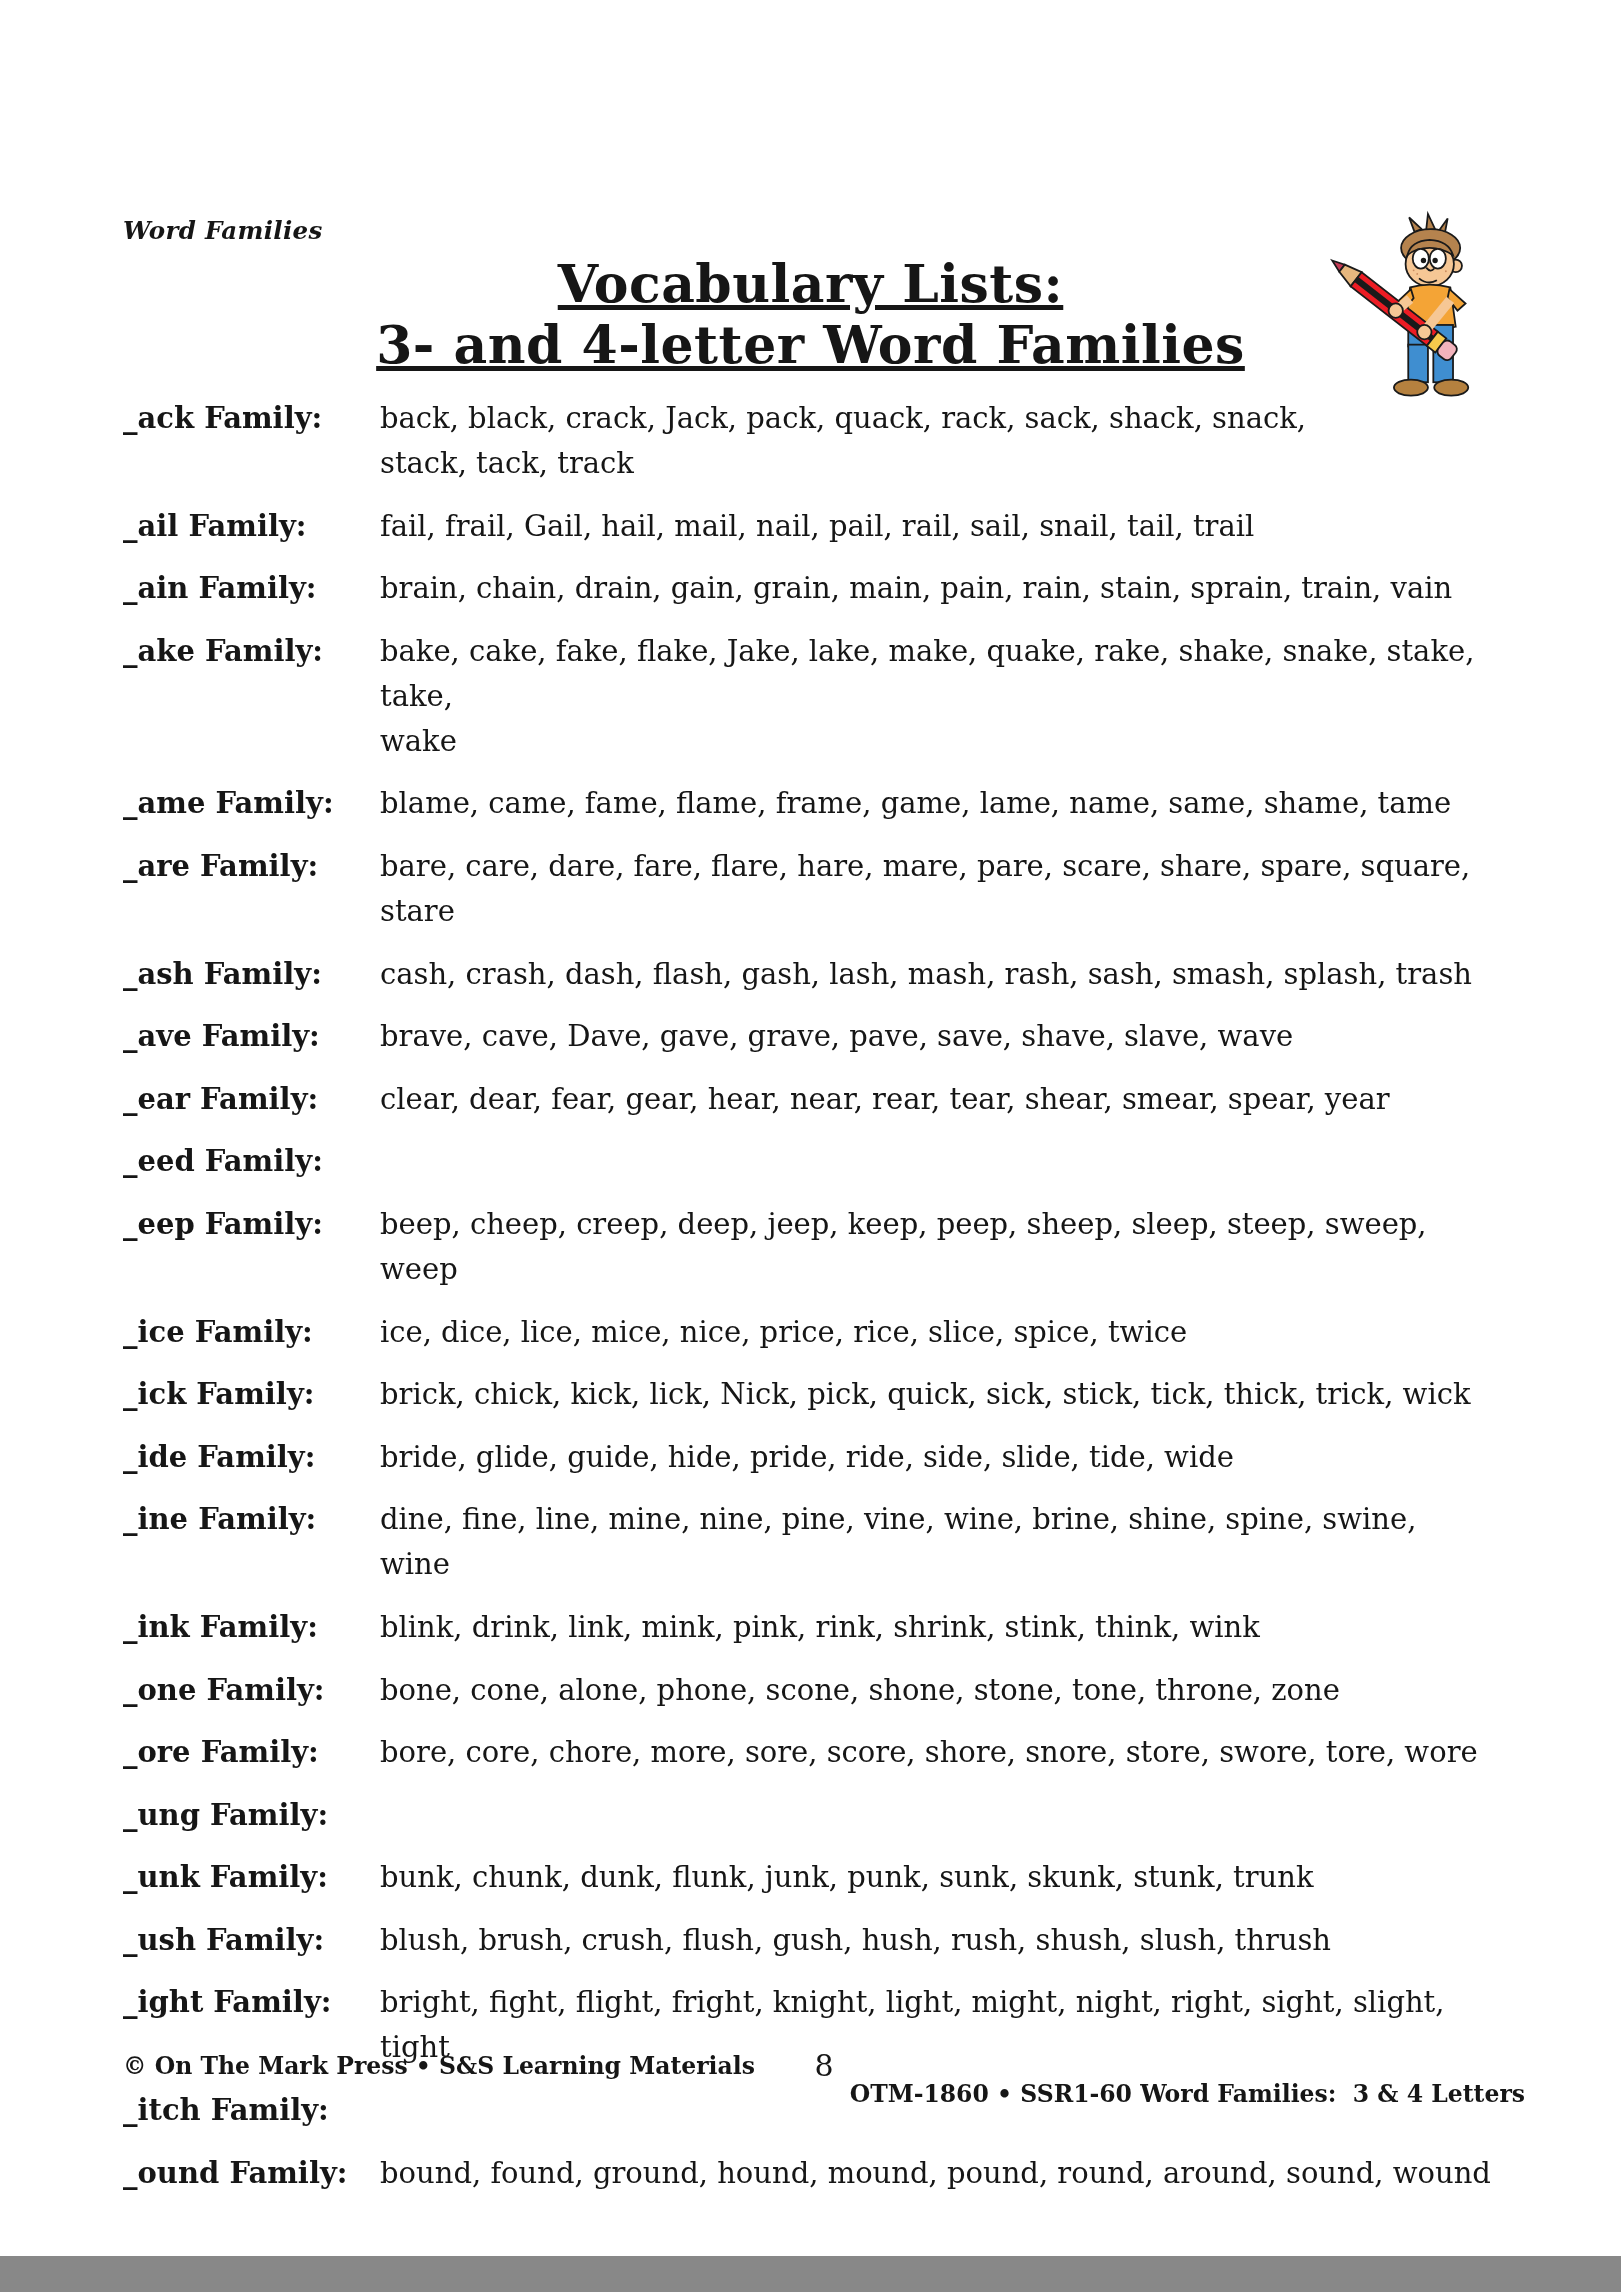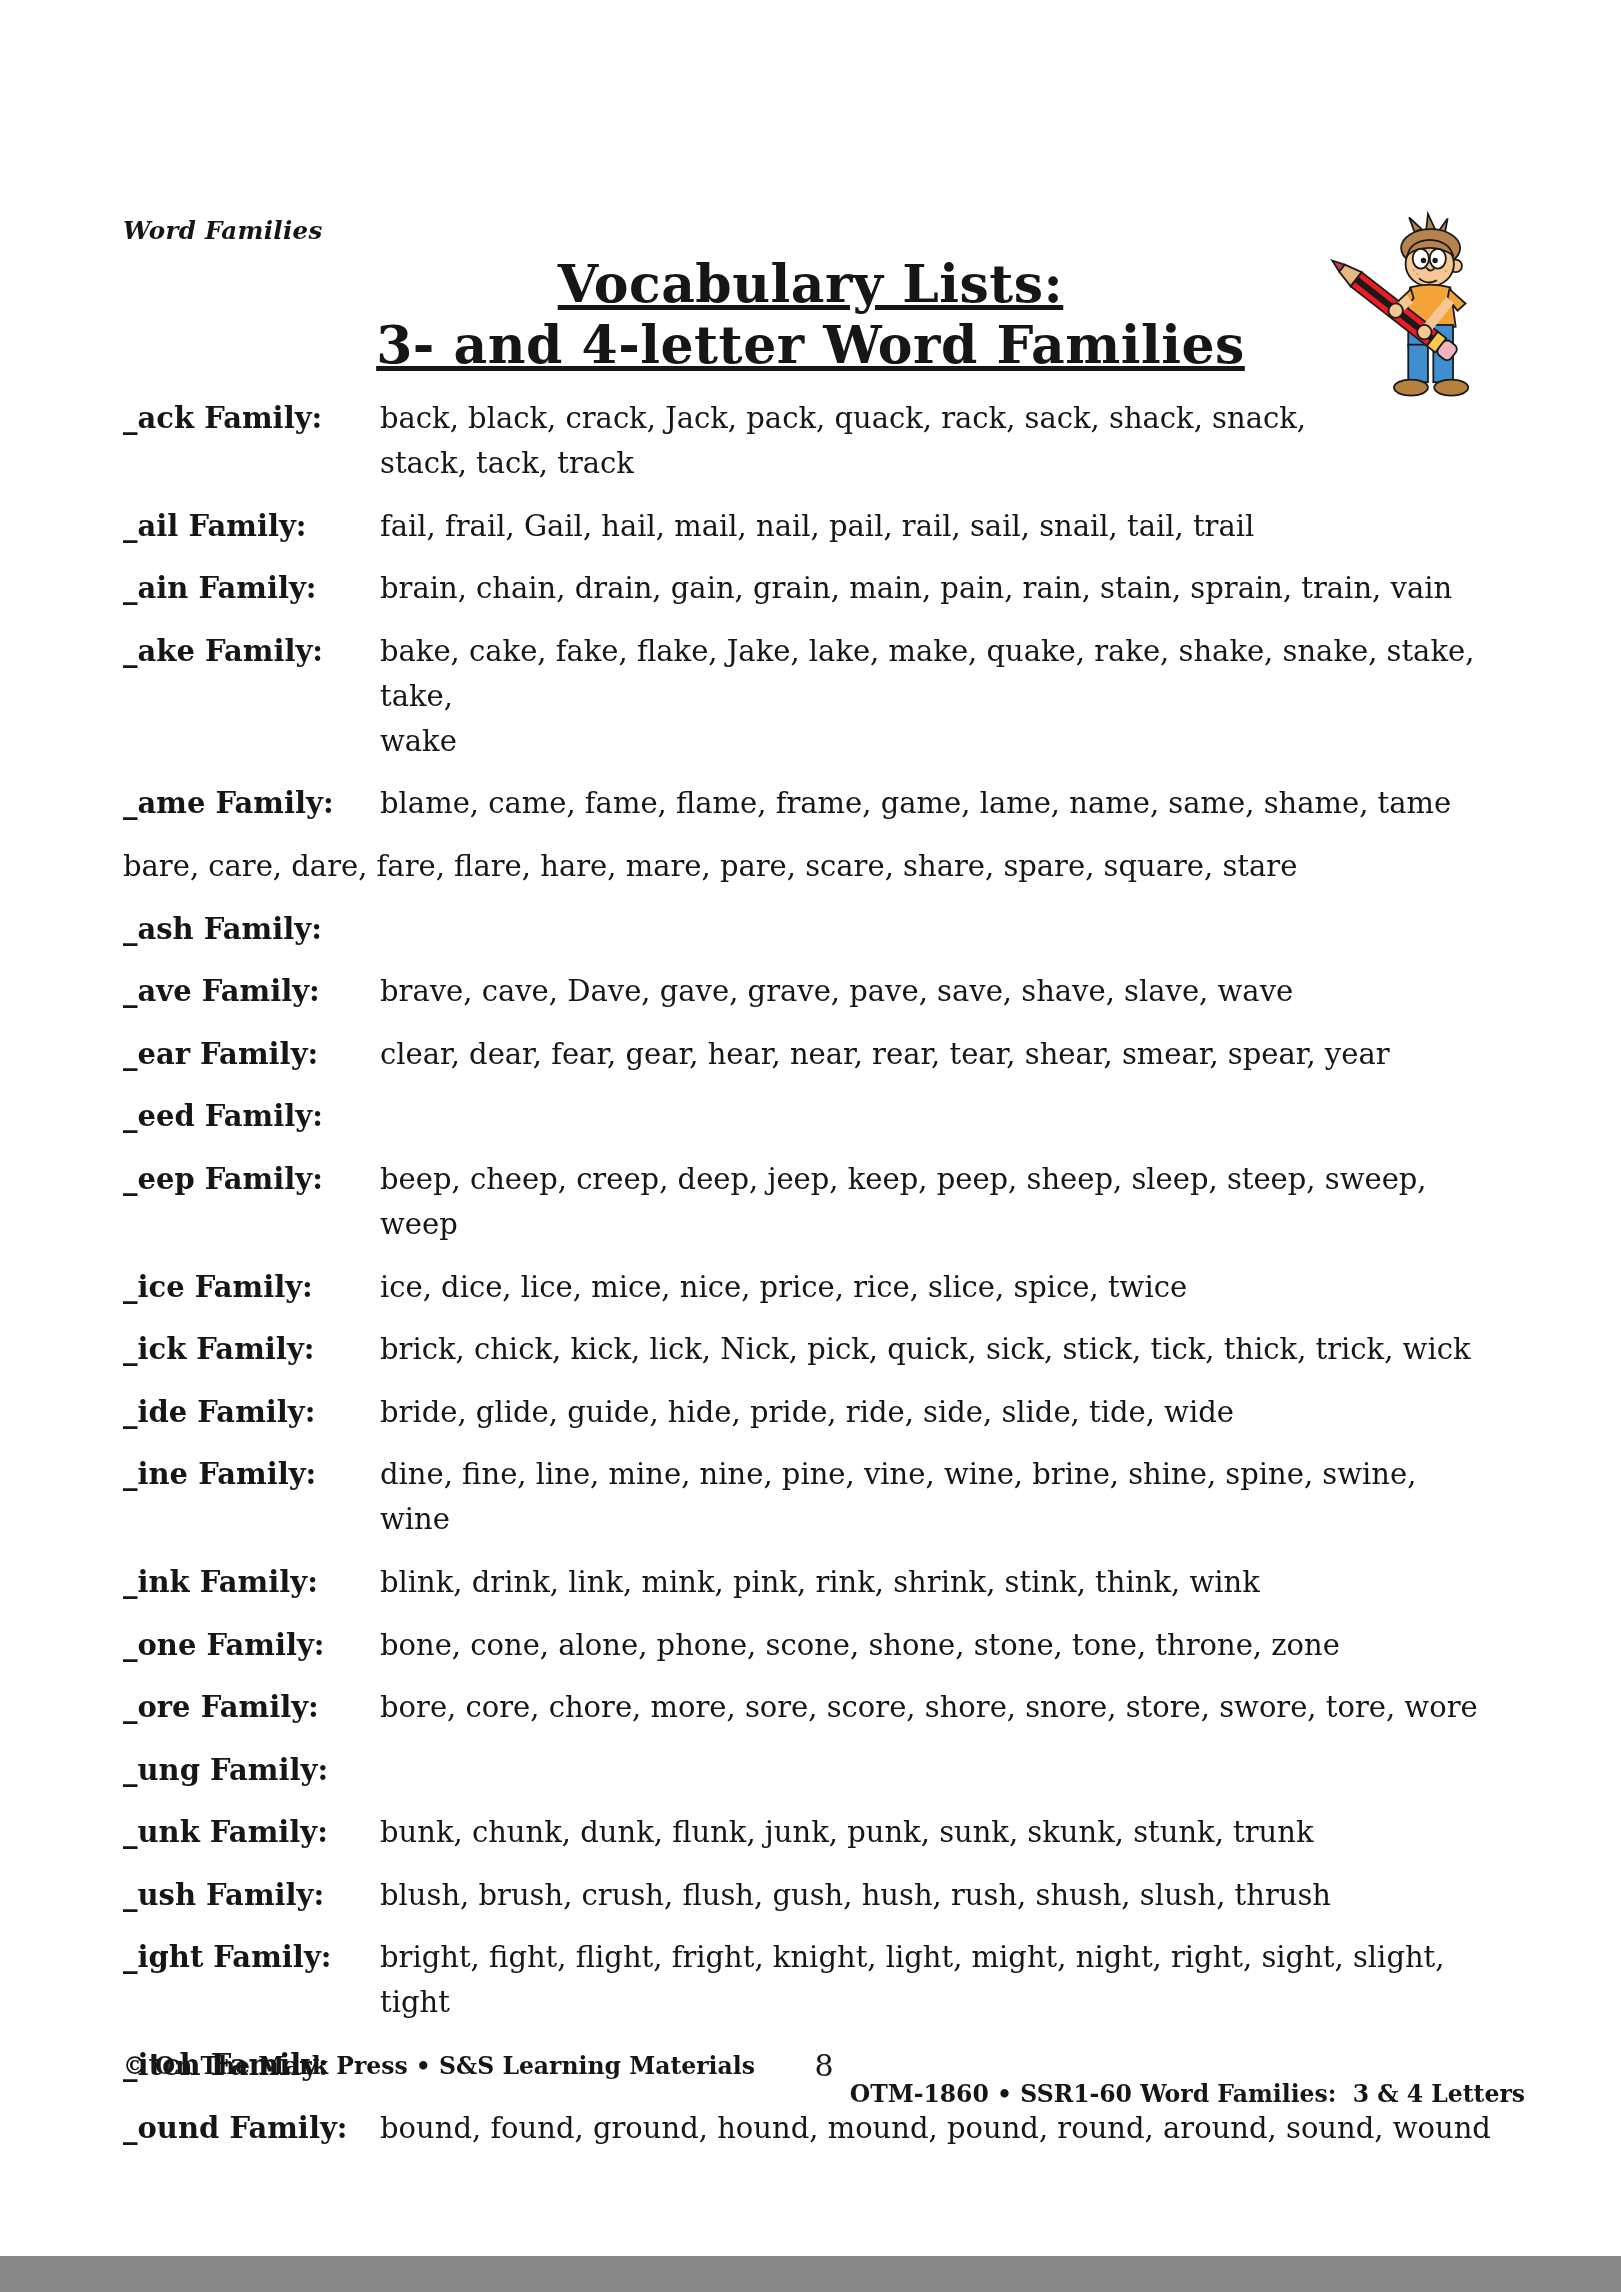--- a/index.html
+++ b/index.html
@@ -141,24 +141,26 @@
       <div class="row">
         <div class="row-label">_ake Family:</div>
         <div class="row-words">bake, cake, fake, flake, Jake, lake, make, quake, rake, shake, snake, stake, take,
 wake</div>
       </div>
       <div class="row">
         <div class="row-label">_ame Family:</div>
         <div class="row-words">blame, came, fame, flame, frame, game, lame, name, same, shame, tame</div>
       </div>
       <div class="row">
+        <div class="row-label">_are Family:</div>
         <div class="row-words">bare, care, dare, fare, flare, hare, mare, pare, scare, share, spare, square, stare</div>
       </div>
       <div class="row">
         <div class="row-label">_ash Family:</div>
+        <div class="row-words">cash, crash, dash, flash, gash, lash, mash, rash, sash, smash, splash, trash</div>
       </div>
       <div class="row">
         <div class="row-label">_ave Family:</div>
         <div class="row-words">brave, cave, Dave, gave, grave, pave, save, shave, slave, wave</div>
       </div>
       <div class="row">
         <div class="row-label">_ear Family:</div>
         <div class="row-words">clear, dear, fear, gear, hear, near, rear, tear, shear, smear, spear, year</div>
       </div>
       <div class="row">

